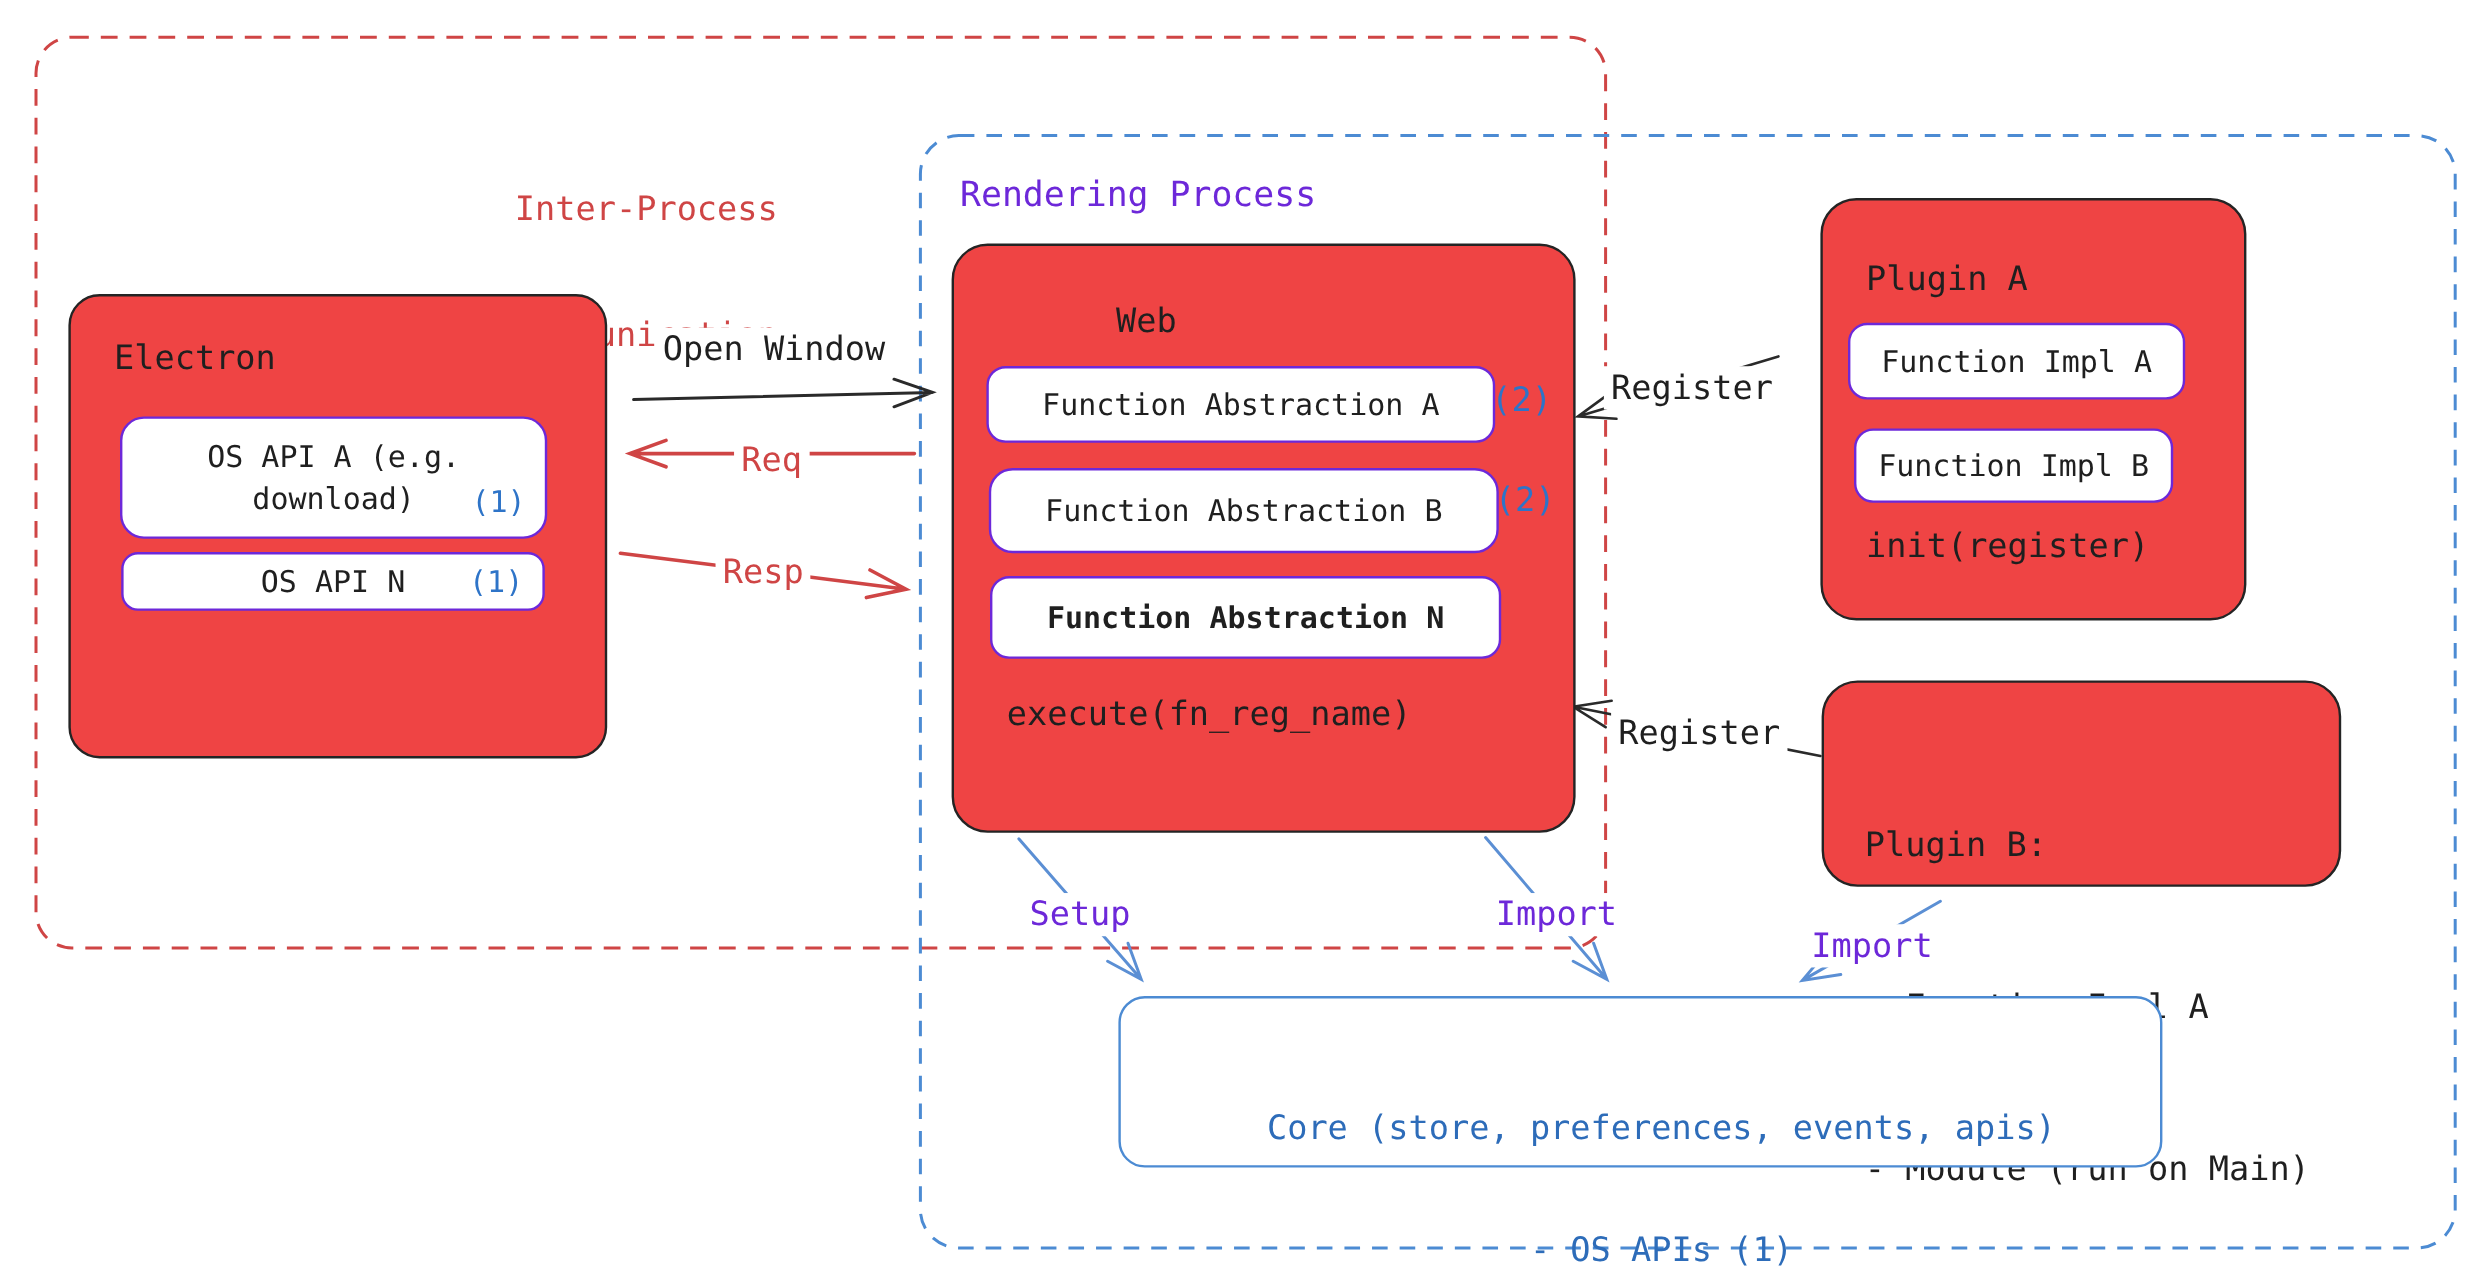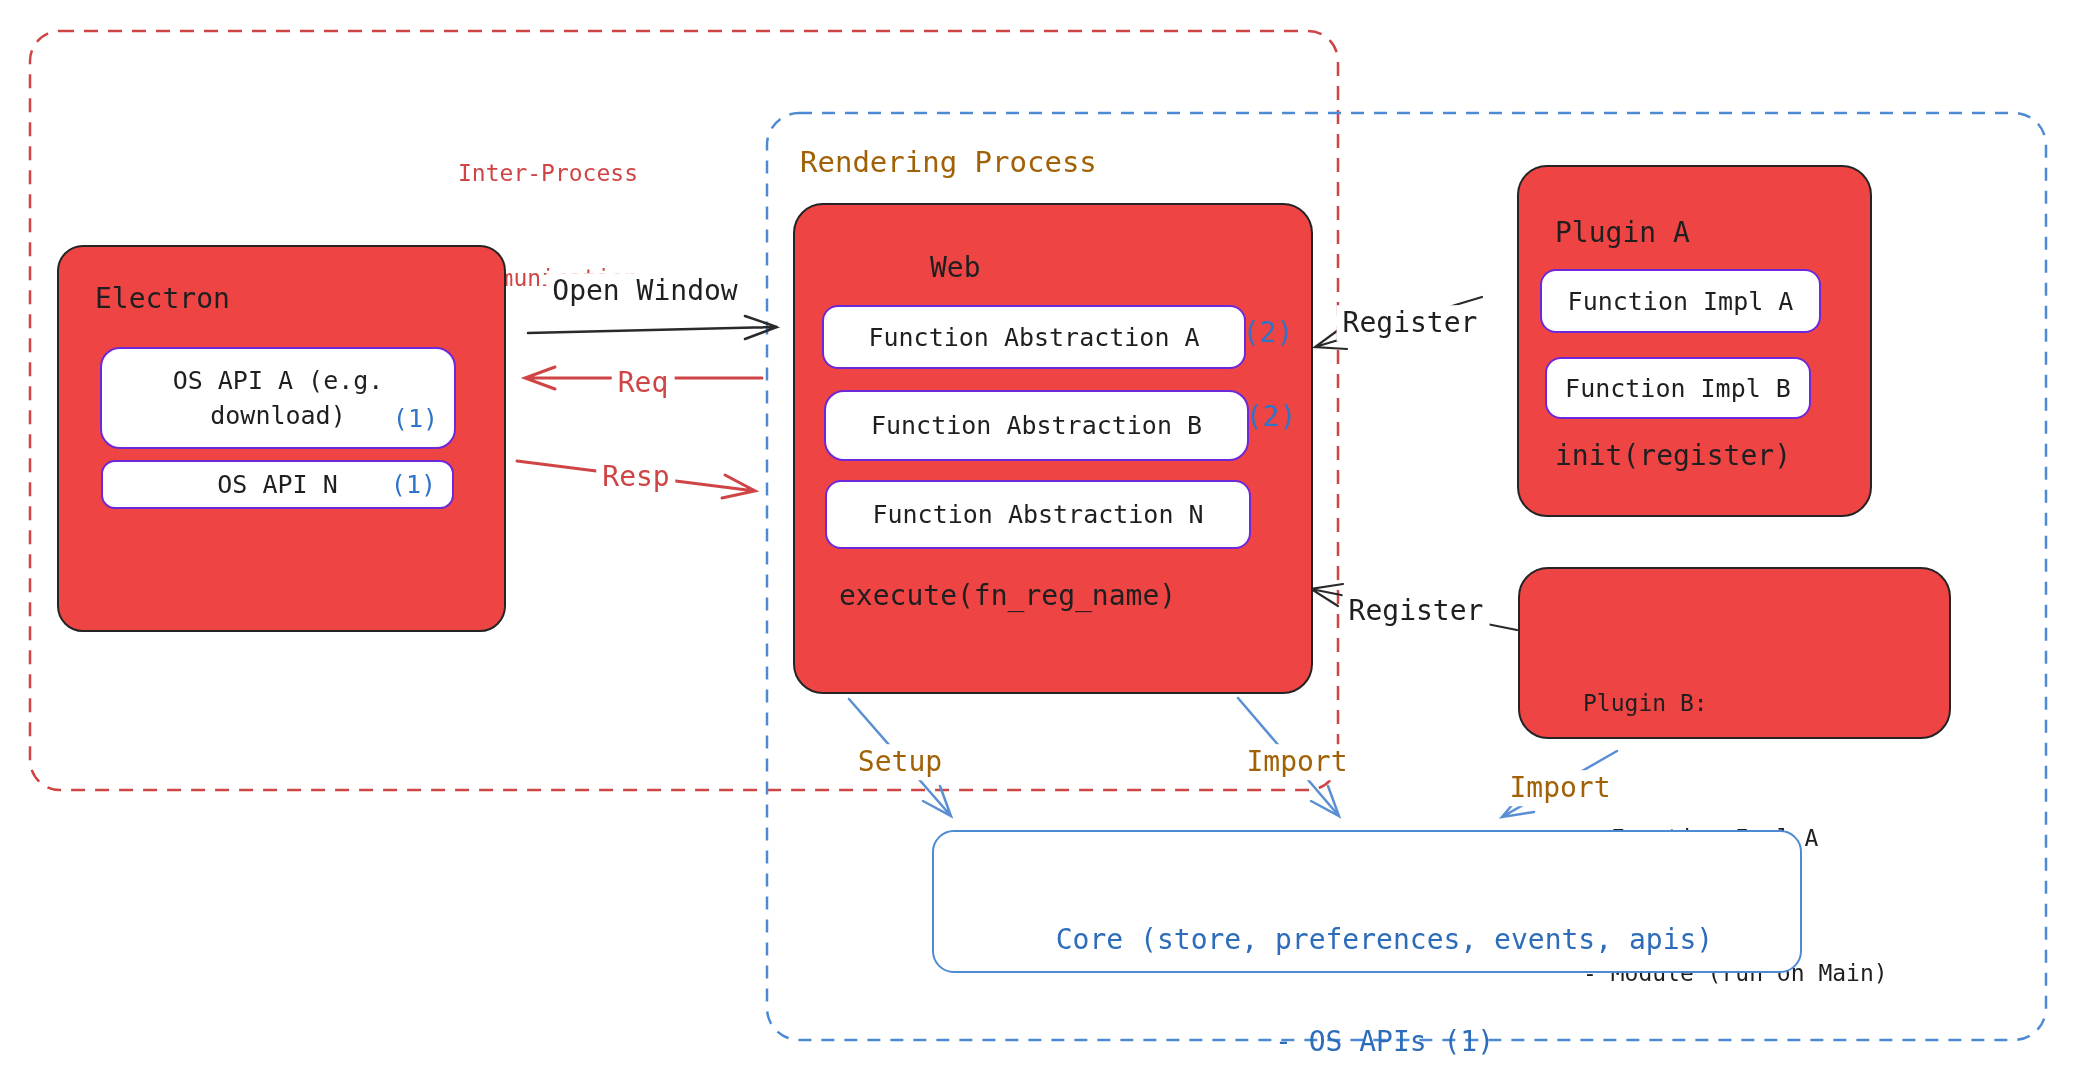--- a/index.html
+++ b/index.html
@@ -38,23 +38,23 @@
     position:absolute;
     transform:translate(-50%,-50%);
     font-size:28px;
     white-space:pre;
     background:#ffffff;
     padding:1px 6px;
     line-height:1.2;
     z-index:3;
   }
   .red{color:#cf4545;}
-  .blue{color:#a16207;}
+  .blue{color:#6d28d9;}
   .badge{color:#2e74c8;}
-  .lines{position:absolute;font-size:23px;white-space:pre;margin-left:29px;}
+  .lines{position:absolute;font-size:28px;white-space:pre;}
   .core-box{
     position:absolute;
     background:#ffffff;
     border:2px solid #4c8bd3;
     border-radius:22px;
     z-index:2;
     color:#2d6cb9;
     font-size:28px;
     text-align:center;
     white-space:pre;
@@ -110,21 +110,21 @@
   </div>
 
   <div class="box" style="left:793px;top:203px;width:516px;height:487px;border-radius:30px;">
     <div class="title" style="left:135px;top:62px;">Web</div>
     <div class="inner-box" style="left:27px;top:100px;width:420px;height:60px;">
       <div>Function Abstraction A</div>
     </div>
     <div class="inner-box" style="left:29px;top:185px;width:421px;height:67px;border-radius:20px;">
       <div>Function Abstraction B</div>
     </div>
-    <div class="inner-box" style="left:30px;top:275px;width:422px;height:65px;">
+    <div class="inner-box" style="left:30px;top:275px;width:422px;height:65px;font-weight:bold;">
       <div>Function Abstraction N</div>
     </div>
     <div class="title" style="left:44px;top:390px;">execute(fn_reg_name)</div>
   </div>
 
   <div class="lbl badge" style="left:1268px;top:333px;padding:0;background:transparent;">(2)</div>
   <div class="lbl badge" style="left:1271px;top:417px;padding:0;background:transparent;">(2)</div>
 
   <div class="box" style="left:1517px;top:165px;width:351px;height:348px;border-radius:30px;">
     <div class="title" style="left:36px;top:65px;">Plugin A</div>

